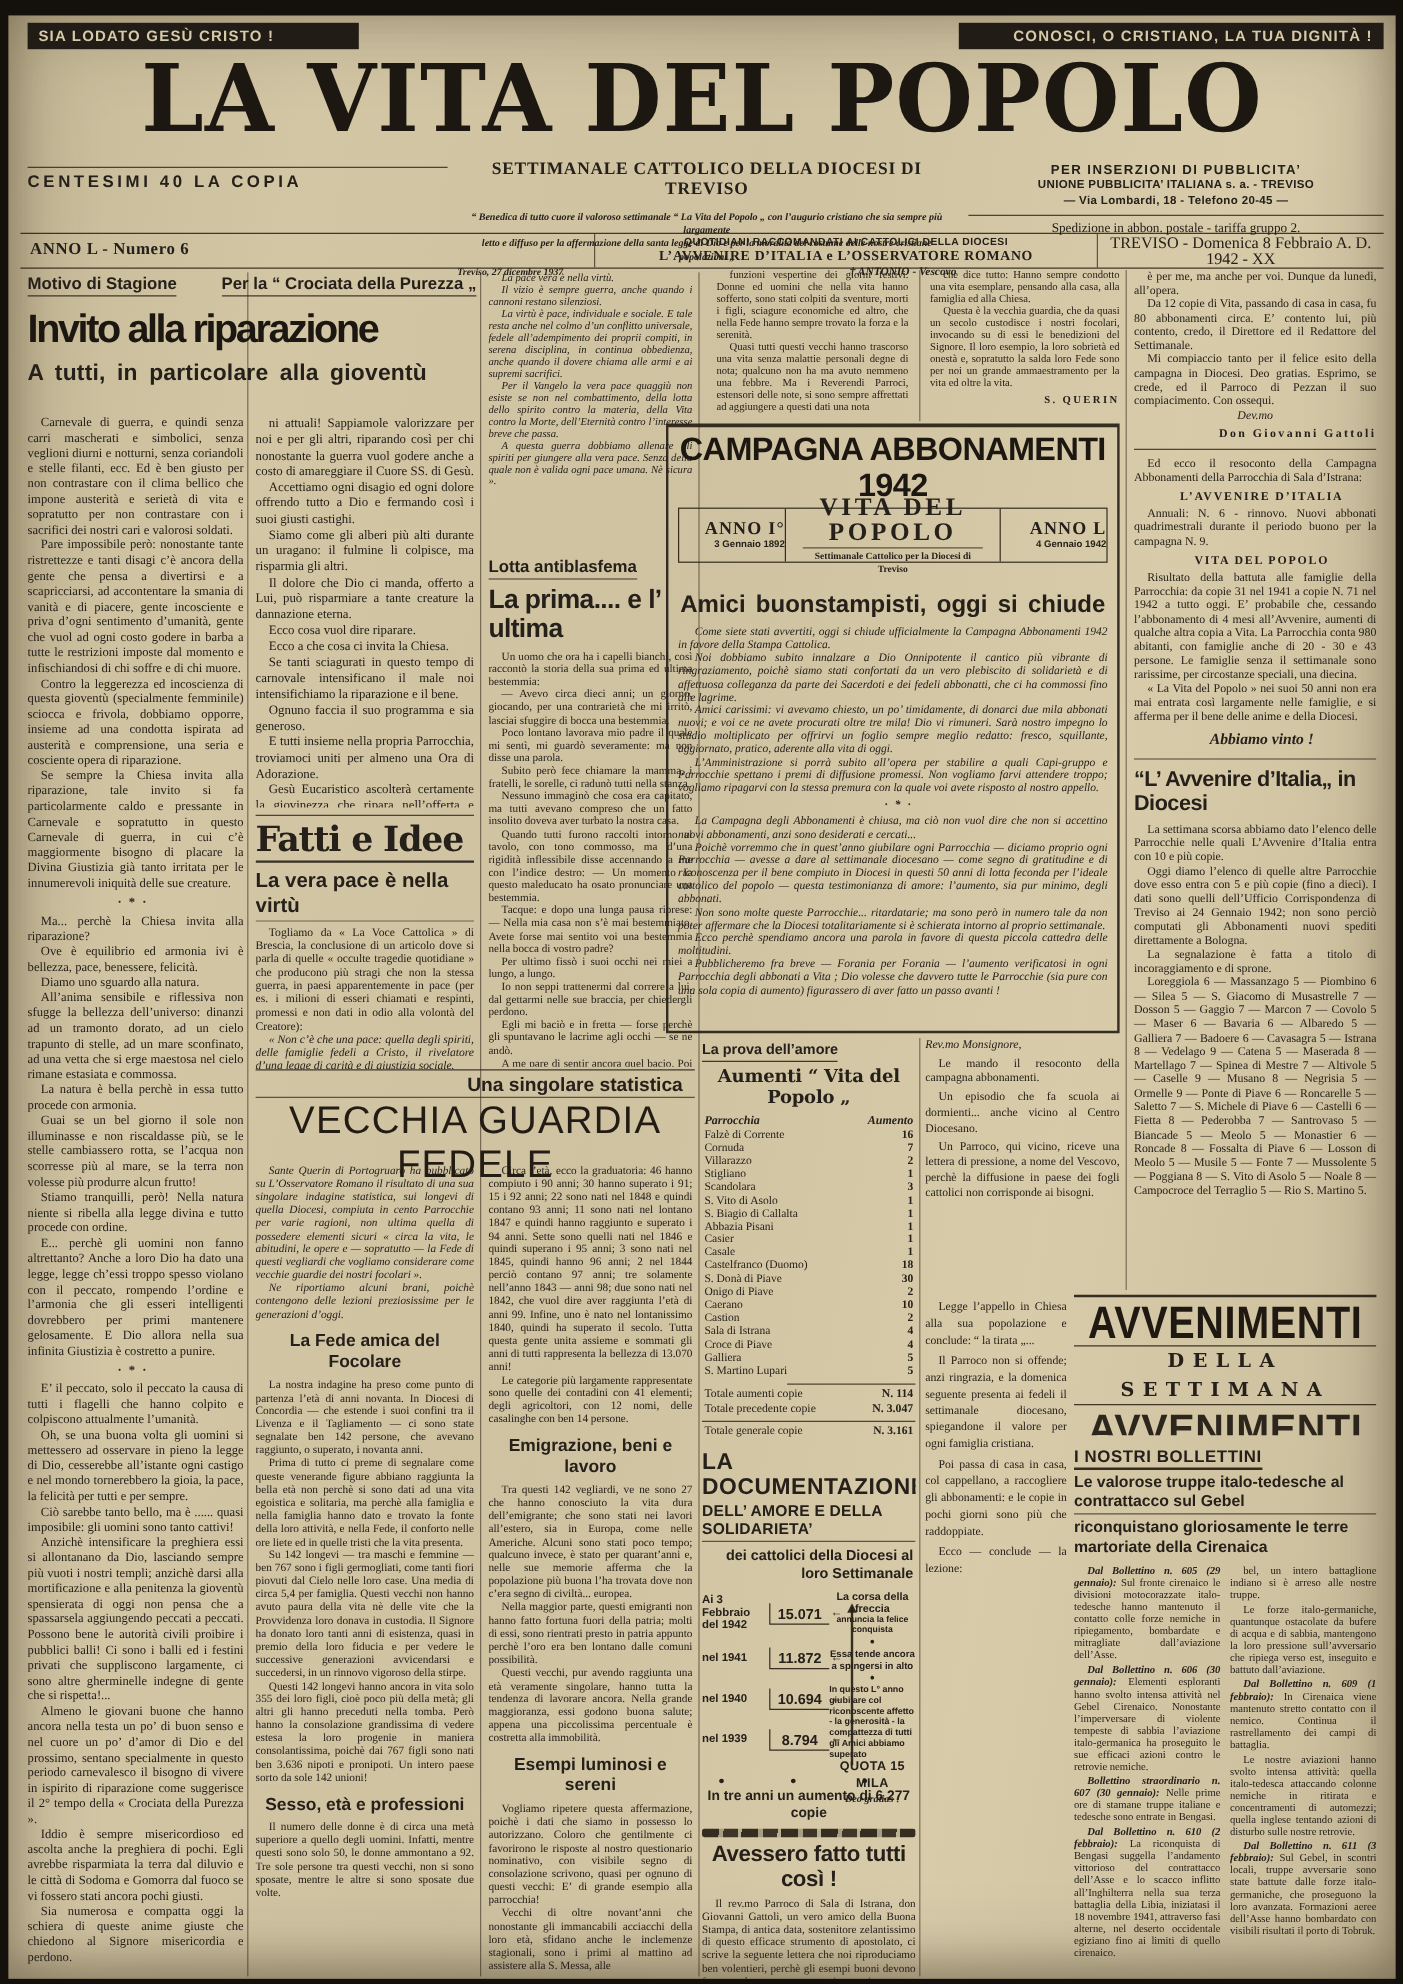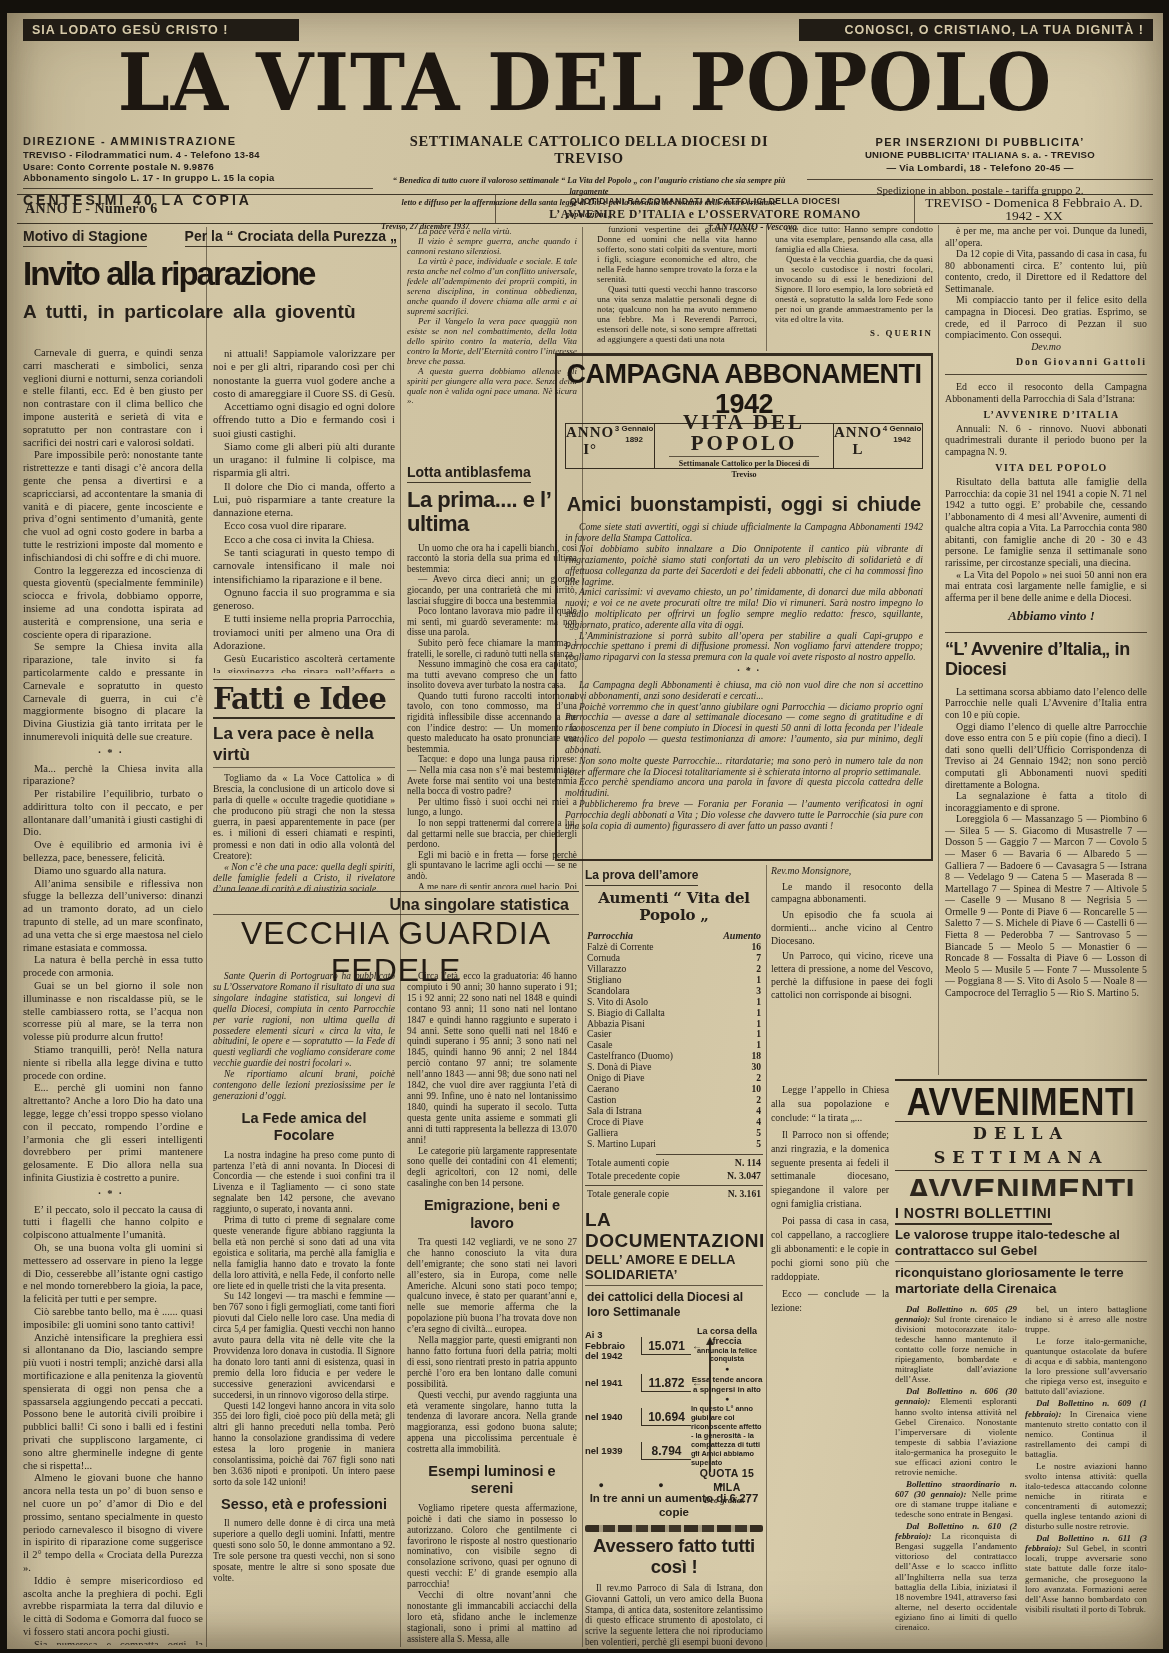--- a/index.html
+++ b/index.html
@@ -71,41 +71,41 @@
   #guardia-kick{font:700 16px/1.2 "Liberation Sans",sans-serif;text-align:right;padding-right:10px;border-bottom:1px solid rgba(44,34,22,.7)}
   #guardia-h{font:500 32px/1.15 "Liberation Sans",sans-serif;letter-spacing:1px;text-align:center;color:#231c14}
   #guardia-c2{left:206px;top:958px;width:182px;height:678px;overflow:hidden;font-size:9.4px;line-height:1.16}
   #guardia-c3{left:400px;top:958px;width:170px;height:678px;overflow:hidden;font-size:9.4px;line-height:1.16}
   #cont4{left:590px;top:212px;width:160px;height:164px;overflow:hidden;font-size:8.9px;line-height:1.12}
   #cont5{left:768px;top:212px;width:158px;height:128px;overflow:hidden;font-size:8.9px;line-height:1.12}
   
   #campagna{left:548px;top:340px;width:378px;height:508px;border:2px solid rgba(36,28,18,.9);border-top-width:3px;padding:4px 8px;overflow:hidden}
   #campagna-h{font:800 27px/1.1 "Liberation Sans",sans-serif;letter-spacing:-.5px;text-align:center;color:#1d1711}
   #band{display:flex;border:1.5px solid rgba(36,28,18,.9);margin-top:4px;height:46px;align-items:stretch}
-  .band-side{flex:0 0 88px;text-align:center;display:flex;flex-direction:row;justify-content:center}
+  .band-side{flex:0 0 88px;text-align:right;display:flex;flex-direction:column;justify-content:center}
   .band-side .a1{font:700 15px/1.1 "Liberation Serif",serif;letter-spacing:1px}
   .band-side .a2{font:700 8px/1.3 "Liberation Sans",sans-serif}
   #band-center{flex:1;text-align:center;border-left:1.5px solid rgba(36,28,18,.9);border-right:1.5px solid rgba(36,28,18,.9);display:flex;flex-direction:column;justify-content:center}
   #band-title{font:800 21px/1 "Liberation Serif",serif;letter-spacing:3px}
   #band-sub{font:700 8px/1.4 "Liberation Serif",serif;border-top:1px solid rgba(44,34,22,.7);margin:2px 14px 0;padding-top:1px}
   #campagna-sub{font:700 20px/1.15 "Liberation Sans",sans-serif;text-align:center;margin:24px 0 6px;word-spacing:3px}
   #campagna .bt{font-size:9.6px;line-height:1.13;font-style:italic}
   #campagna .bt p{text-indent:14px}
   
   #aumenti{left:578px;top:852px;width:178px;height:784px;overflow:hidden}
   #aumenti-h{font:800 15px/1.15 "DejaVu Serif",serif;letter-spacing:-.2px;margin:4px 0 5px;text-align:center}
   #aum-head{display:flex;justify-content:space-between;font:italic 700 10px/1.3 "Liberation Serif",serif;padding:0 2px}
   .aum-row{display:flex;justify-content:space-between;font:400 9.6px/1.14 "Liberation Serif",serif;padding:0 2px}
   .aum-row span:last-child{font-weight:700}
   #aum-totals .aum-row{font-size:9.8px;margin-top:2px}
   #aum-rule1{border-top:1px solid rgba(44,34,22,.8);margin:4px 0 2px;width:60%;margin-left:40%}
   #aum-rule2{border-top:1px solid rgba(44,34,22,.8);margin:4px 0 3px}
   #doc-h1{font:800 19px/1.1 "Liberation Sans",sans-serif;letter-spacing:.5px;margin-top:10px}
   #doc-h2{font:800 13px/1.2 "Liberation Sans",sans-serif;letter-spacing:.2px;border-bottom:1px solid rgba(44,34,22,.7);padding-bottom:2px}
-  #doc-h3{font:700 12px/1.25 "Liberation Sans",sans-serif;margin:4px 2px 6px}
+  #doc-h3{font:700 12px/1.25 "Liberation Sans",sans-serif;text-align:right;margin:4px 2px 6px}
   #chart{position:relative;height:152px;margin-top:2px}
   .ch-row{display:flex;align-items:center}
   .ch-label{flex:0 0 56px;font:700 9.5px/1.1 "Liberation Sans",sans-serif}
   .ch-val{flex:0 0 50px;text-align:center;font:800 12px/1.2 "Liberation Sans",sans-serif;border-bottom:1.5px solid rgba(36,28,18,.9);border-left:1.5px solid rgba(36,28,18,.9);padding:2px 0 0}
   .ch-arrow{flex:0 0 12px;text-align:center;font-size:10px}
   #ch-line{position:absolute;left:124px;top:14px;bottom:6px;width:2px;background:rgba(36,28,18,.9)}
   #ch-line:before{content:"";position:absolute;top:-7px;left:-3px;border:4px solid transparent;border-bottom:8px solid rgba(36,28,18,.9)}
   #ch-notes{position:absolute;right:0;top:0;width:72px;text-align:center}
   #ch-n1a{font:800 9px/1.15 "Liberation Sans",sans-serif}
   #ch-n1b{font:700 7.2px/1.2 "Liberation Sans",sans-serif}
@@ -148,26 +148,20 @@
 <body>
 
 <div class="sheet">
 
   <div class="ear" id="ear-left">SIA LODATO GESÙ CRISTO !</div>
   <div class="ear" id="ear-right">CONOSCI, O CRISTIANO, LA TUA DIGNITÀ !</div>
 
   <div class="abs" id="masthead-title">LA VITA DEL POPOLO</div>
 
   <div class="abs" id="colophon-left">
-    <div>
-        <p>DIREZIONE - AMMINISTRAZIONE</p>
-        <p>TREVISO - Filodrammatici num. 4 - Telefono 13-84</p>
-        <p>Usare: Conto Corrente postale N. 9.9876</p>
-        <p>Abbonamento singolo L. 17 - In gruppo L. 15 la copia</p>
-      </div>
     <div id="colo-price">CENTESIMI 40 LA COPIA</div>
   </div>
 
   <div class="abs" id="header-center">
     <div id="subtitle">SETTIMANALE CATTOLICO DELLA DIOCESI DI TREVISO</div>
     <div id="blessing">
       <div>
           <p>“ Benedica di tutto cuore il valoroso settimanale “ La Vita del Popolo „ con l’augurio cristiano che sia sempre più largamente</p>
           <p>letto e diffuso per la affermazione della santa legge di Dio e per la moralità del costume delle nostre cristiane popolazioni „</p>
         </div>
@@ -211,21 +205,20 @@
     <div id="invito-headline">Invito alla riparazione</div>
     <div id="invito-subhead">A tutti, in particolare alla gioventù</div>
   </div>
   <div class="abs bt" id="invito-c1">
       <p>Carnevale di guerra, e quindi senza carri mascherati e simbolici, senza veglioni diurni e notturni, senza coriandoli e stelle filanti, ecc. Ed è ben giusto per non contrastare con il clima bellico che impone austerità e serietà di vita e sopratutto per non contrastare con i sacrifici dei nostri cari e valorosi soldati.</p>
       <p>Pare impossibile però: nonostante tante ristrettezze e tanti disagi c’è ancora della gente che pensa a divertirsi e a scapricciarsi, ad accontentare la smania di vanità e di piacere, gente incosciente e priva d’ogni sentimento d’umanità, gente che vuol ad ogni costo godere in barba a tutte le restrizioni imposte dal momento e infischiandosi di chi soffre e di chi muore.</p>
       <p>Contro la leggerezza ed incoscienza di questa gioventù (specialmente femminile) sciocca e frivola, dobbiamo opporre, insieme ad una condotta ispirata ad austerità e comprensione, una seria e cosciente opera di riparazione.</p>
       <p>Se sempre la Chiesa invita alla riparazione, tale invito si fa particolarmente caldo e pressante in Carnevale e sopratutto in questo Carnevale di guerra, in cui c’è maggiormente bisogno di placare la Divina Giustizia già tanto irritata per le innumerevoli iniquità delle sue creature.</p>
       <p class="sep">·*·</p>
       <p>Ma... perchè la Chiesa invita alla riparazione?</p>
-      <p>Per ristabilire l’equilibrio, turbato o addirittura tolto con il peccato, e per allontanare dall’umanità i giusti castighi di Dio.</p>
       <p>Ove è equilibrio ed armonia ivi è bellezza, pace, benessere, felicità.</p>
       <p>Diamo uno sguardo alla natura.</p>
       <p>All’anima sensibile e riflessiva non sfugge la bellezza dell’universo: dinanzi ad un tramonto dorato, ad un cielo trapunto di stelle, ad un mare sconfinato, ad una vetta che si erge maestosa nel cielo rimane estasiata e commossa.</p>
       <p>La natura è bella perchè in essa tutto procede con armonia.</p>
       <p>Guai se un bel giorno il sole non illuminasse e non riscaldasse più, se le stelle cambiassero rotta, se l’acqua non scorresse più al mare, se la terra non volesse più produrre alcun frutto!</p>
       <p>Stiamo tranquilli, però! Nella natura niente si ribella alla legge divina e tutto procede con ordine.</p>
       <p>E... perchè gli uomini non fanno altrettanto? Anche a loro Dio ha dato una legge, legge ch’essi troppo spesso violano con il peccato, rompendo l’ordine e l’armonia che gli esseri intelligenti dovrebbero per primi mantenere gelosamente. E Dio allora nella sua infinita Giustizia è costretto a punire.</p>
       <p class="sep">·*·</p>
       <p>E’ il peccato, solo il peccato la causa di tutti i flagelli che hanno colpito e colpiscono attualmente l’umanità.</p>
       <p>Oh, se una buona volta gli uomini si mettessero ad osservare in pieno la legge di Dio, cesserebbe all’istante ogni castigo e nel mondo tornerebbero la gioia, la pace, la felicità per tutti e per sempre.</p>

